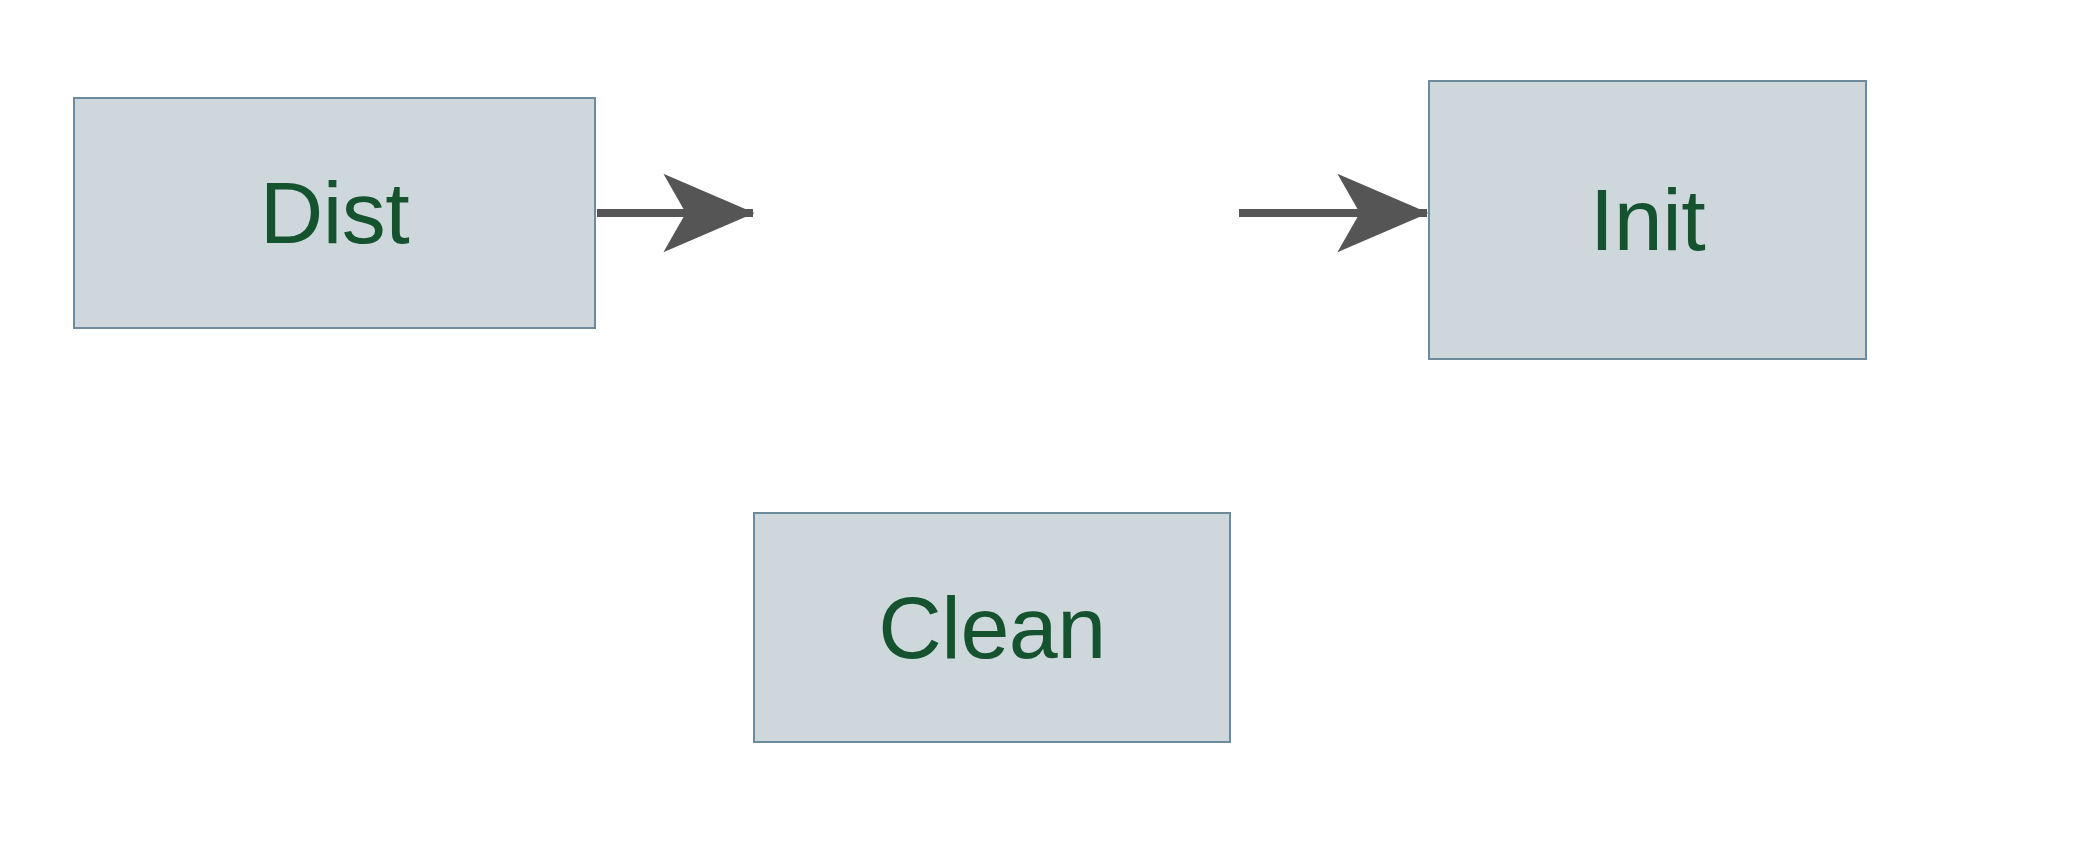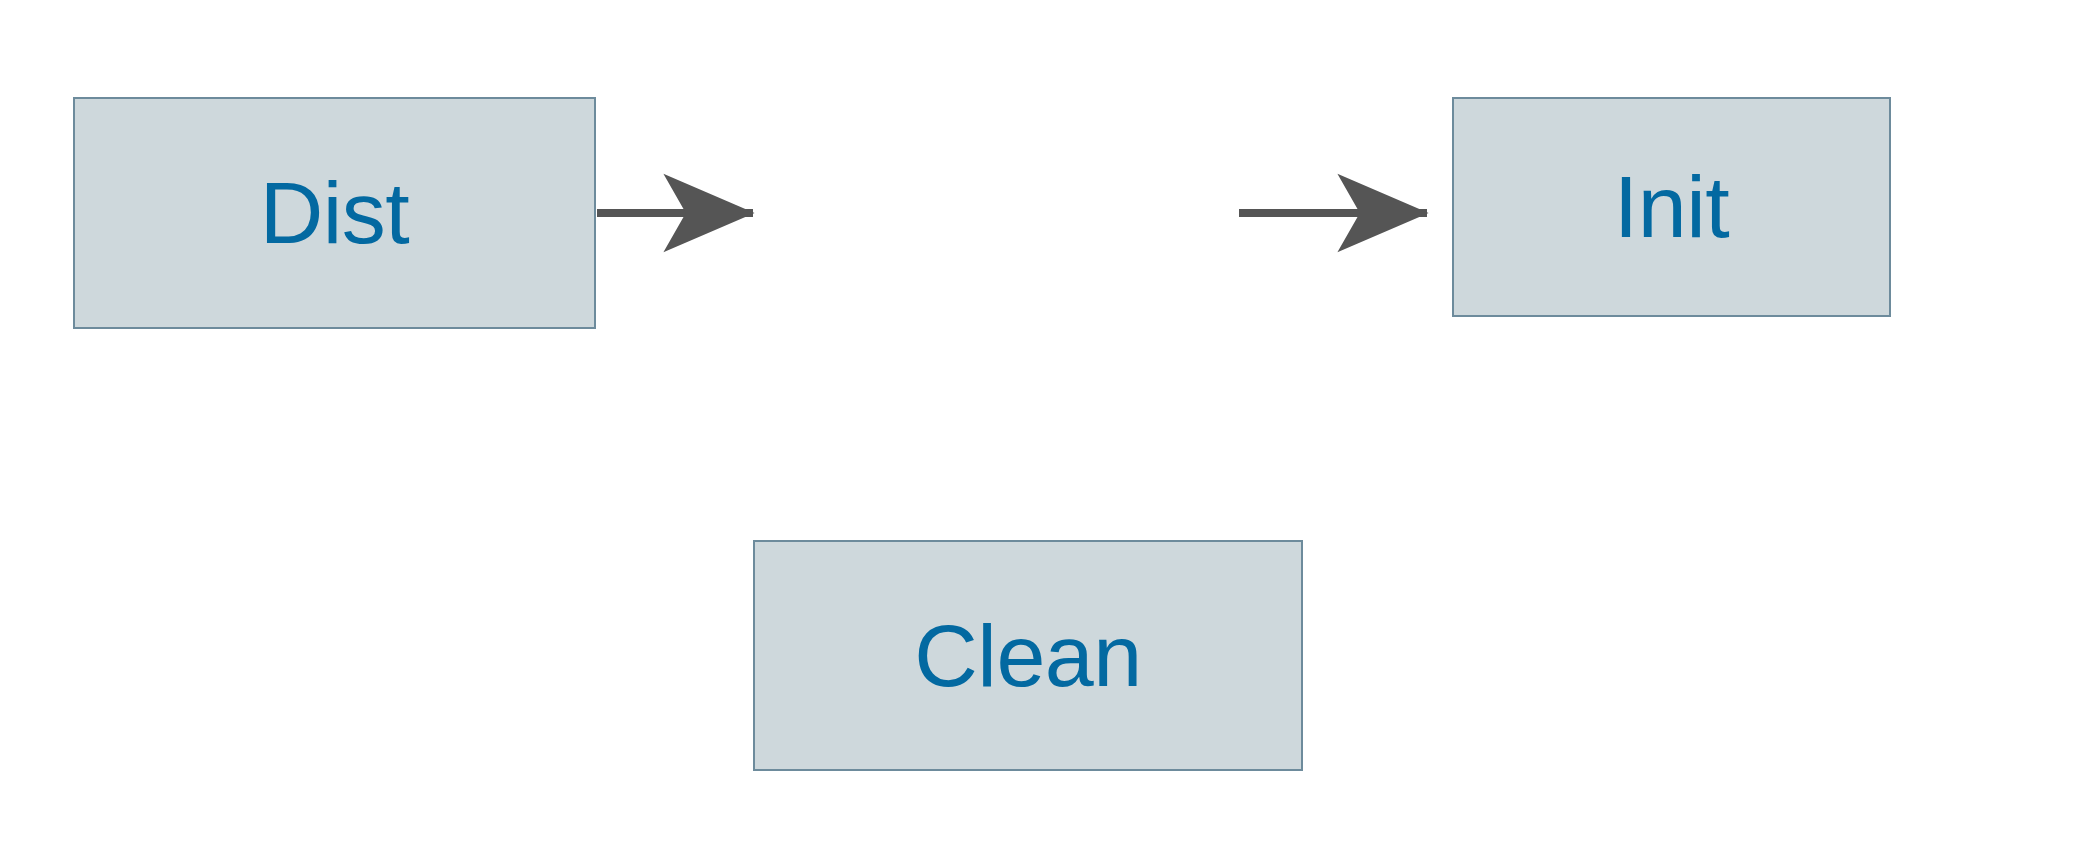--- a/index.html
+++ b/index.html
@@ -33,30 +33,30 @@
     border: 2px solid #6d8b9c;
     display: flex;
     align-items: center;
     justify-content: center;
   }
   .node-label {
     font-family: "Liberation Sans", sans-serif;
     font-size: 88px;
     line-height: 1;
     font-weight: 400;
-    color: #0369a1;
+    color: #14532d;
     letter-spacing: -0.5px;
     white-space: nowrap;
     -webkit-font-smoothing: antialiased;
   }
   
   #node-dist    { left: 73px;   top: 97px;  width: 523px; height: 232px; }
   #node-compile { left: 754px;  top: 97px;  width: 484px; height: 231px; }
-  #node-init    { left: 1428px; top: 97px;  width: 439px; height: 220px; margin-left: 24px; }
-  #node-clean   { left: 753px;  top: 512px; width: 550px; height: 231px; margin-top: 28px; }
+  #node-init    { left: 1428px; top: 80px;  width: 439px; height: 280px; }
+  #node-clean   { left: 753px;  top: 512px; width: 478px; height: 231px; }
 </style>
 </head>
 <body>
 
 <div id="canvas">
 
   <svg id="edge-layer" viewBox="0 0 2078 848" width="2078" height="848" xmlns="http://www.w3.org/2000/svg">
     <defs>
       <marker id="arrowhead" markerWidth="12" markerHeight="10" refX="11.6" refY="5" orient="auto" markerUnits="strokeWidth">
         <path d="M 0.4,0.1 L 11.8,5 L 0.4,9.9 L 3.2,5 Z" fill="#555555"></path>

